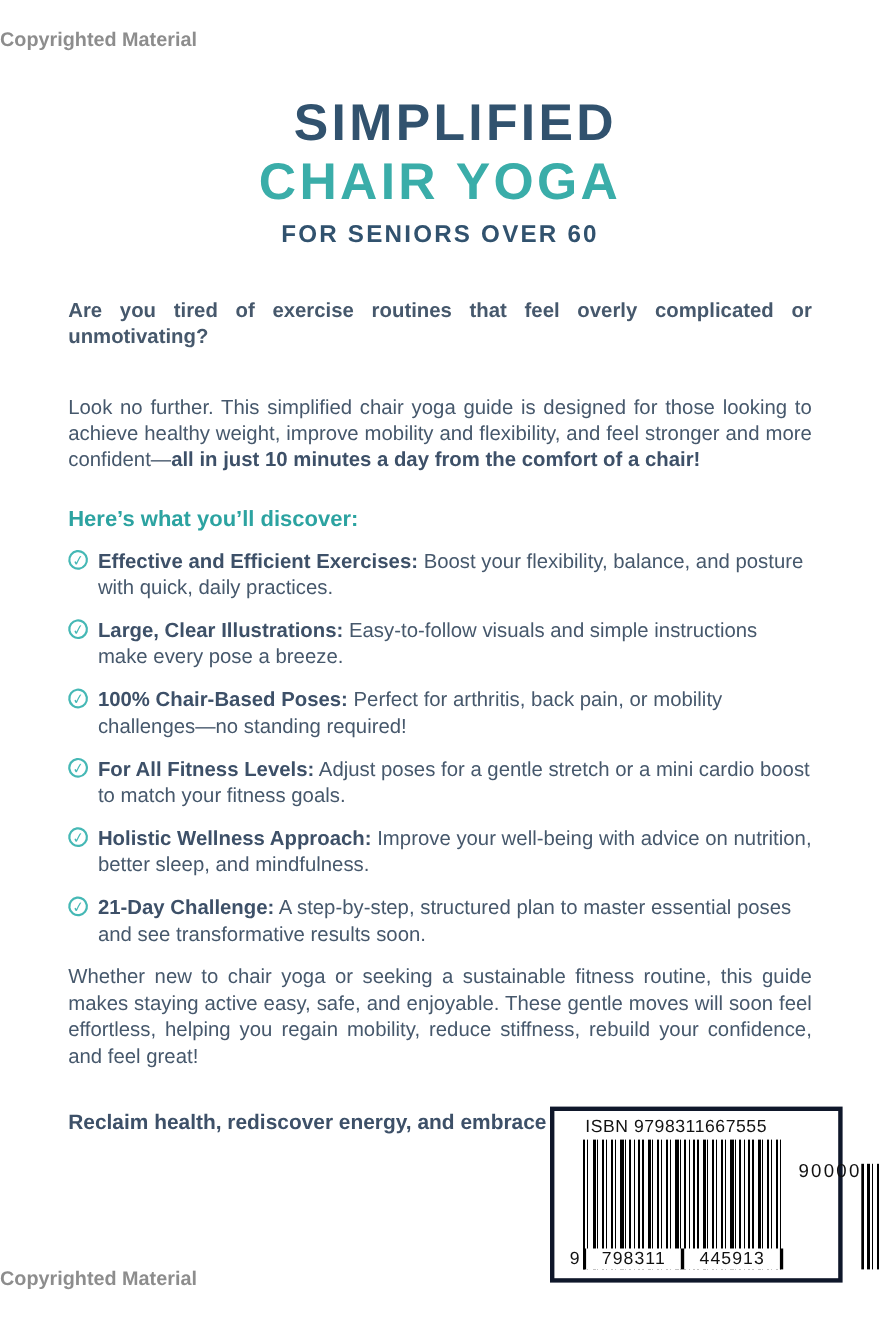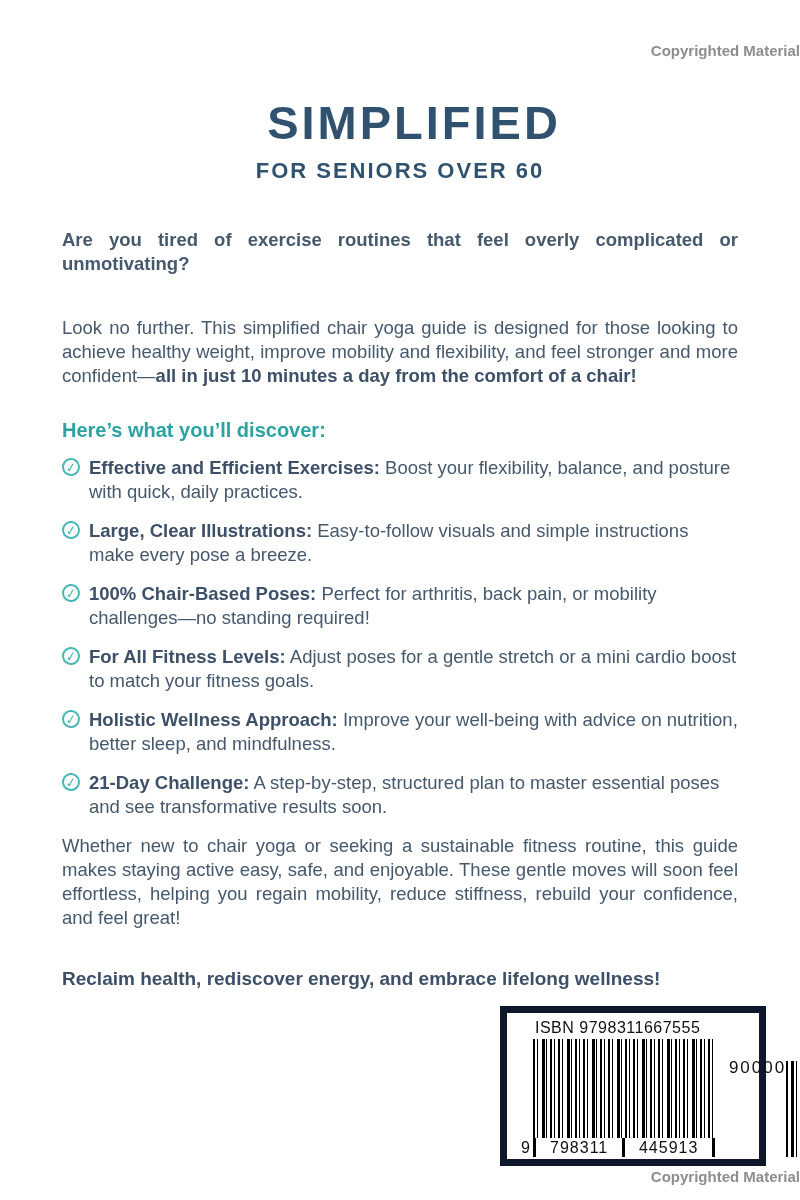--- a/index.html
+++ b/index.html
@@ -5,25 +5,24 @@
   * { margin: 0; padding: 0; box-sizing: border-box; }
   html, body { background: #ffffff; }
   body {
     width: 800px; height: 1200px;
     position: relative;
     font-family: "Liberation Sans", "DejaVu Sans", sans-serif;
     color: #46586c;
     overflow: hidden;
   }
   .copyright {
-    text-align: right;
+    text-align: left;
     color: #8d8d8d;
-    font-size: 15px;
-    font-weight: bold;
-    margin-top: 16px;
+    font-size: 18px;
+    font-weight: bold;
   }
   .copyright.top { padding-top: 26px; }
   .copyright.bottom {
     position: absolute;
     left: 0; top: 1152px;
     width: 800px;
   }
   .title-block { text-align: center; margin-top: 40px; line-height: 1.0; }
   .title-line1 {
     font-size: 47px; font-weight: bold; letter-spacing: 3px;
@@ -81,21 +80,21 @@
     font-weight: bold;
     color: #3d5068;
     font-size: 19px;
   }
   
   .barcode-box {
     position: absolute;
     left: 500px; top: 1006px;
     width: 266px; height: 160px;
     background: #ffffff;
-    border: 7px solid #0f172a;
+    border: 4px solid #0f172a;
     padding: 6px 10px 8px 14px;
     color: #111;
   }
   .isbn-line {
     font-size: 16px;
     letter-spacing: 0.5px;
     color: #111;
     padding-left: 14px;
   }
   .barcode-row { display: flex; align-items: flex-end; margin-top: 2px; }
@@ -144,20 +143,21 @@
       #000 10px 11px, #fff 11px 14px);
   }
 </style>
 </head>
 <body>
 
 <div class="copyright top">Copyrighted Material</div>
 
 <div class="title-block">
   <div class="title-line1">SIMPLIFIED</div>
+  <div class="title-line2">CHAIR YOGA</div>
   <div class="title-line3">FOR SENIORS OVER 60</div>
 </div>
 
 <div class="content">
 
   <p class="para q">Are you tired of exercise routines that feel overly complicated or unmotivating?</p>
 
   <p class="para pitch"><span>Look no further. This simplified chair yoga guide is designed for those looking to achieve healthy weight, improve mobility and flexibility, and feel stronger and more confident—</span><span class="bold-inline">all in just 10 minutes a day from the comfort of a chair!</span></p>
 
   <div class="discover-heading">Here’s what you’ll discover:</div>

